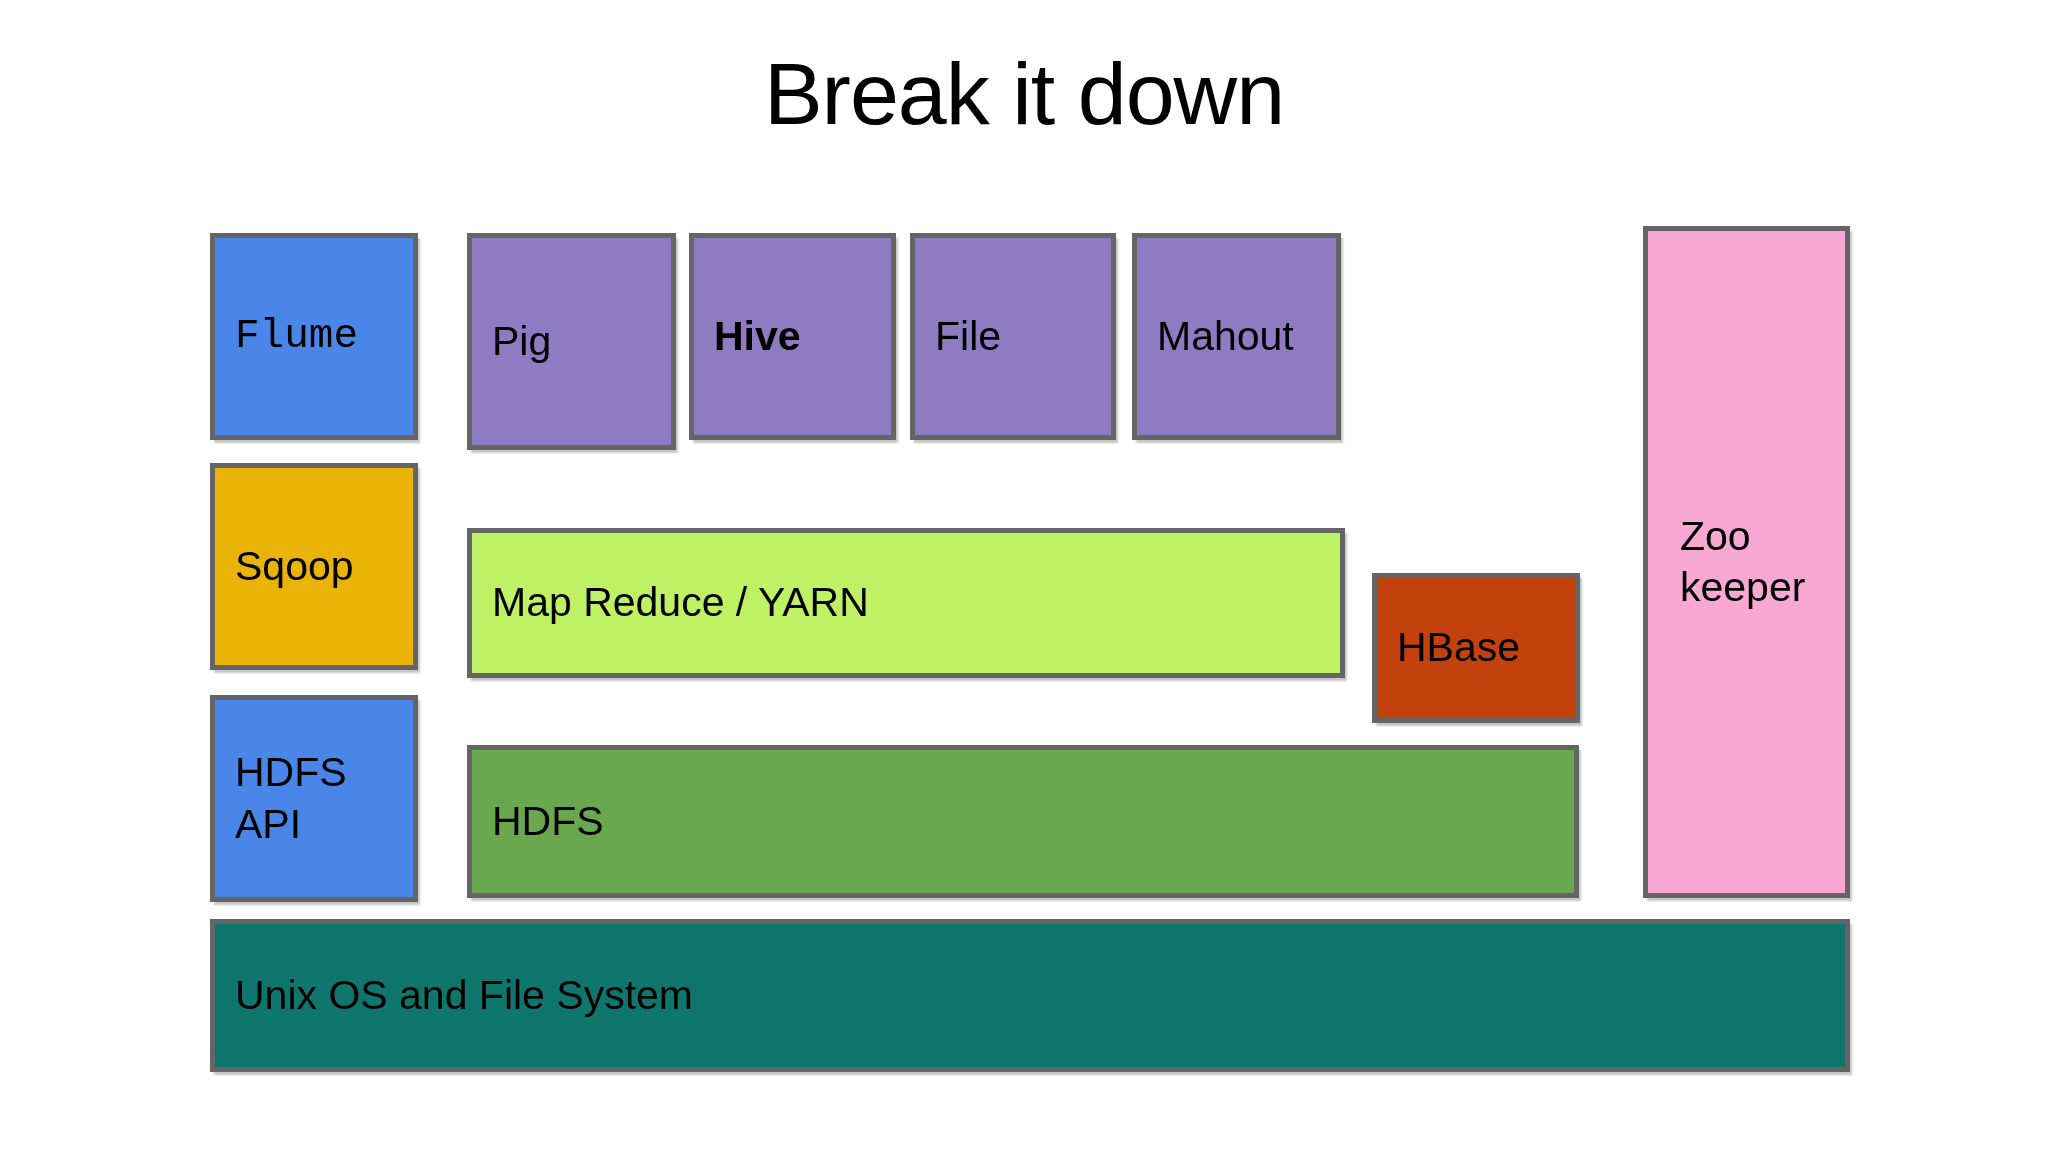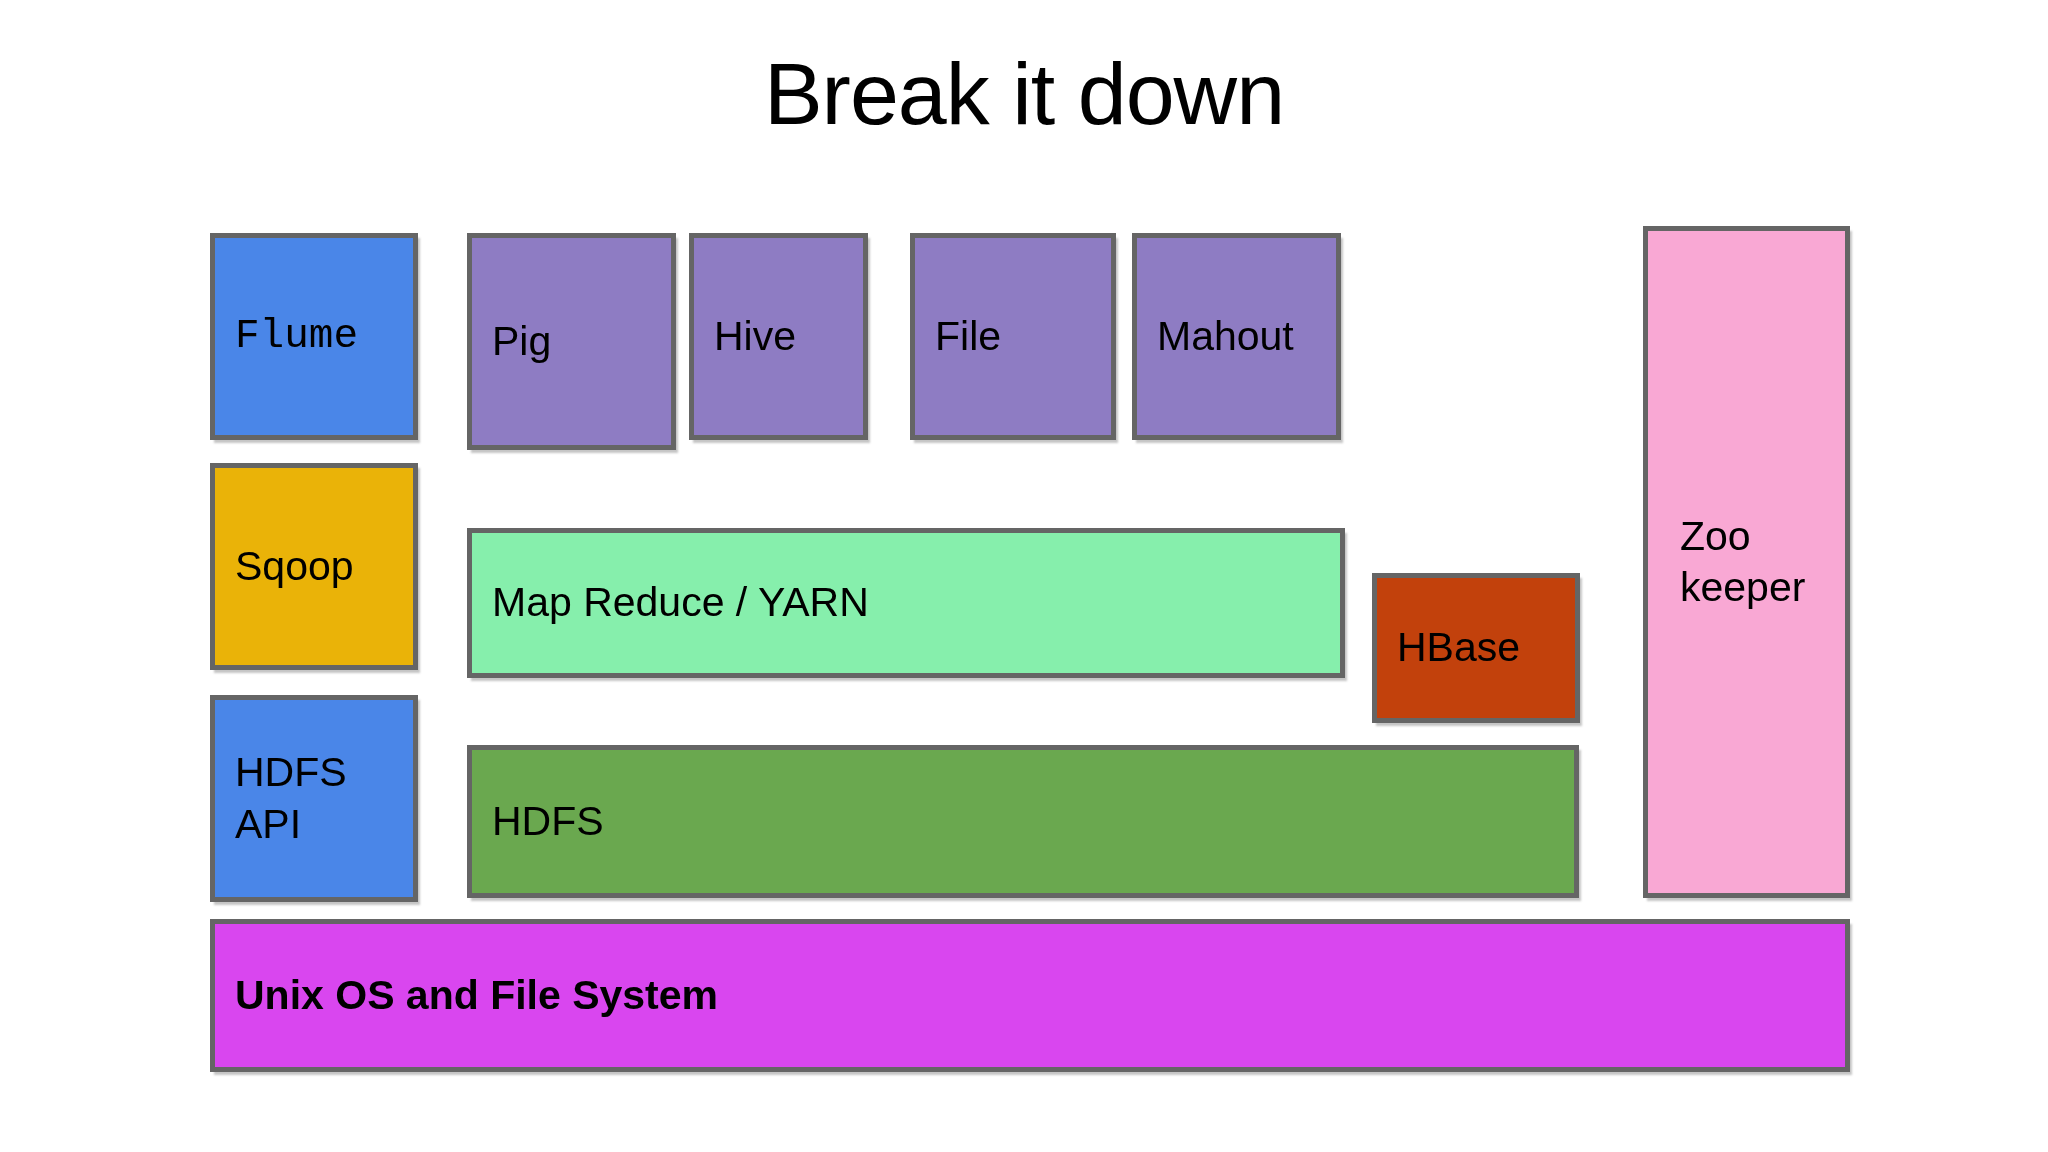--- a/index.html
+++ b/index.html
@@ -34,21 +34,21 @@
     padding-right:8px;
     font-size:41px;
     color:#000000;
     line-height:1.25;
   }
   .line{display:block;}
 
   
   .b-flume   {left:210px;  top:233px; width:208px;  height:207px;}
   .b-pig     {left:467px;  top:233px; width:209px;  height:217px;}
-  .b-hive    {left:689px;  top:233px; width:179px;  height:207px;}
+  .b-hive    {left:689px;  top:233px; width:207px;  height:207px;font-weight:bold;}
   .b-oozie   {left:910px;  top:233px; width:206px;  height:207px;}
   .b-mahout  {left:1132px; top:233px; width:209px;  height:207px;}
   .b-sqoop   {left:210px;  top:463px; width:208px;  height:207px;}
   .b-hdfsapi {left:210px;  top:695px; width:208px;  height:207px;}
   .b-mapred  {left:467px;  top:528px; width:878px;  height:150px;}
   .b-hbase   {left:1372px; top:532px; width:208px;  height:150px;}
   .b-hdfs    {left:467px;  top:745px; width:1112px; height:153px;}
   .b-zoo     {left:1643px; top:226px; width:207px;  height:672px;}
   .b-unix    {left:210px;  top:919px; width:1640px; height:153px;}
 </style>
@@ -83,36 +83,36 @@
     <span class="label">Sqoop</span>
   </div>
 
   <div class="box b-hdfsapi" style="background-color: rgb(74, 134, 232);">
     <span class="label">
       <span class="line">HDFS</span>
       <span class="line">API</span>
     </span>
   </div>
 
-  <div class="box b-mapred" style="background-color: #86efac;">
+  <div class="box b-mapred" style="background-color: #bef264;">
     <span class="label">Map Reduce / YARN</span>
   </div>
 
   <div class="box b-hbase" style="background-color: #c2410c; margin-top: 41px;">
     <span class="label">HBase</span>
   </div>
 
   <div class="box b-hdfs" style="background-color: rgb(106, 168, 79);">
     <span class="label">HDFS</span>
   </div>
 
   <div class="box b-zoo" style="background-color: #f9a8d4; padding-left: 12px;">
     <span class="label">
       <span class="line">Zoo</span>
       <span class="line">keeper</span>
     </span>
   </div>
 
-  <div class="box b-unix" style="background-color: #d946ef; font-weight: bold;">
+  <div class="box b-unix" style="background-color: #0f766e;">
     <span class="label">Unix OS and File System</span>
   </div>
 
 </div>
 
 </body></html>

